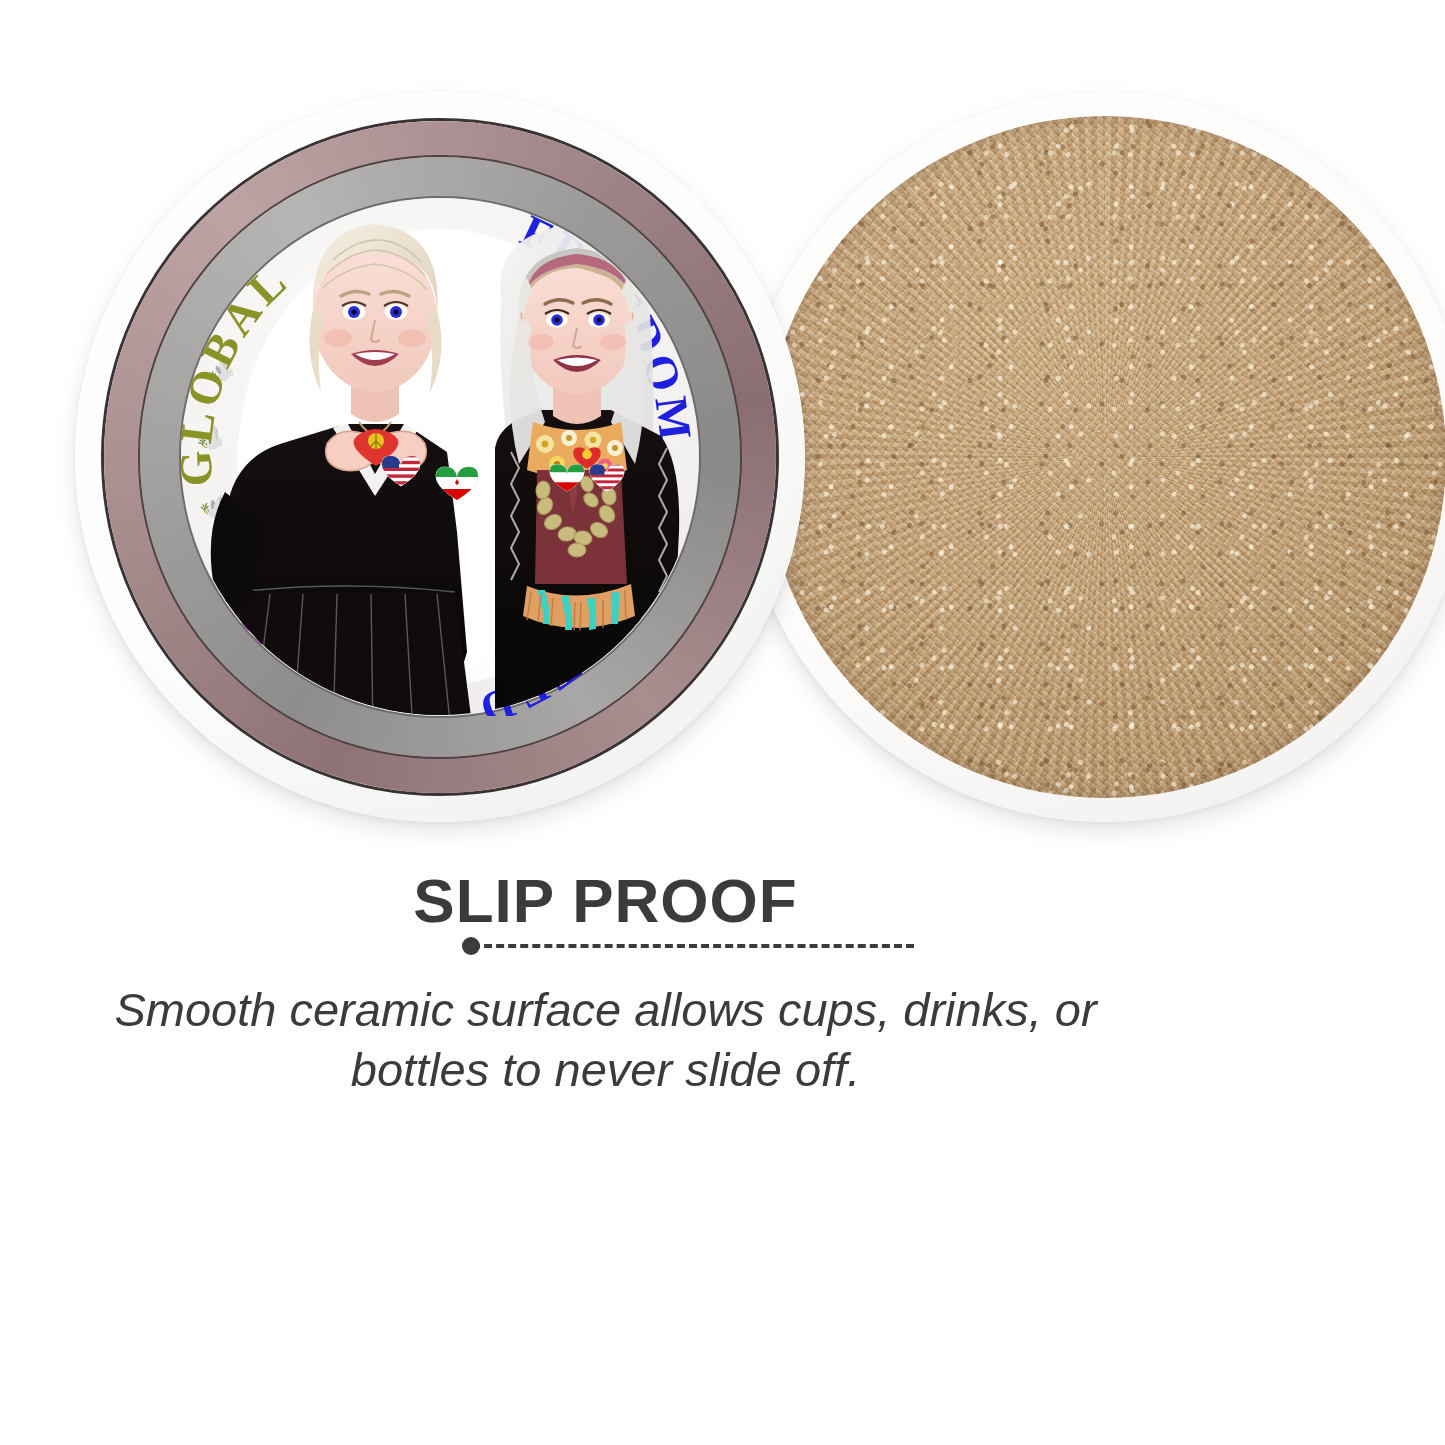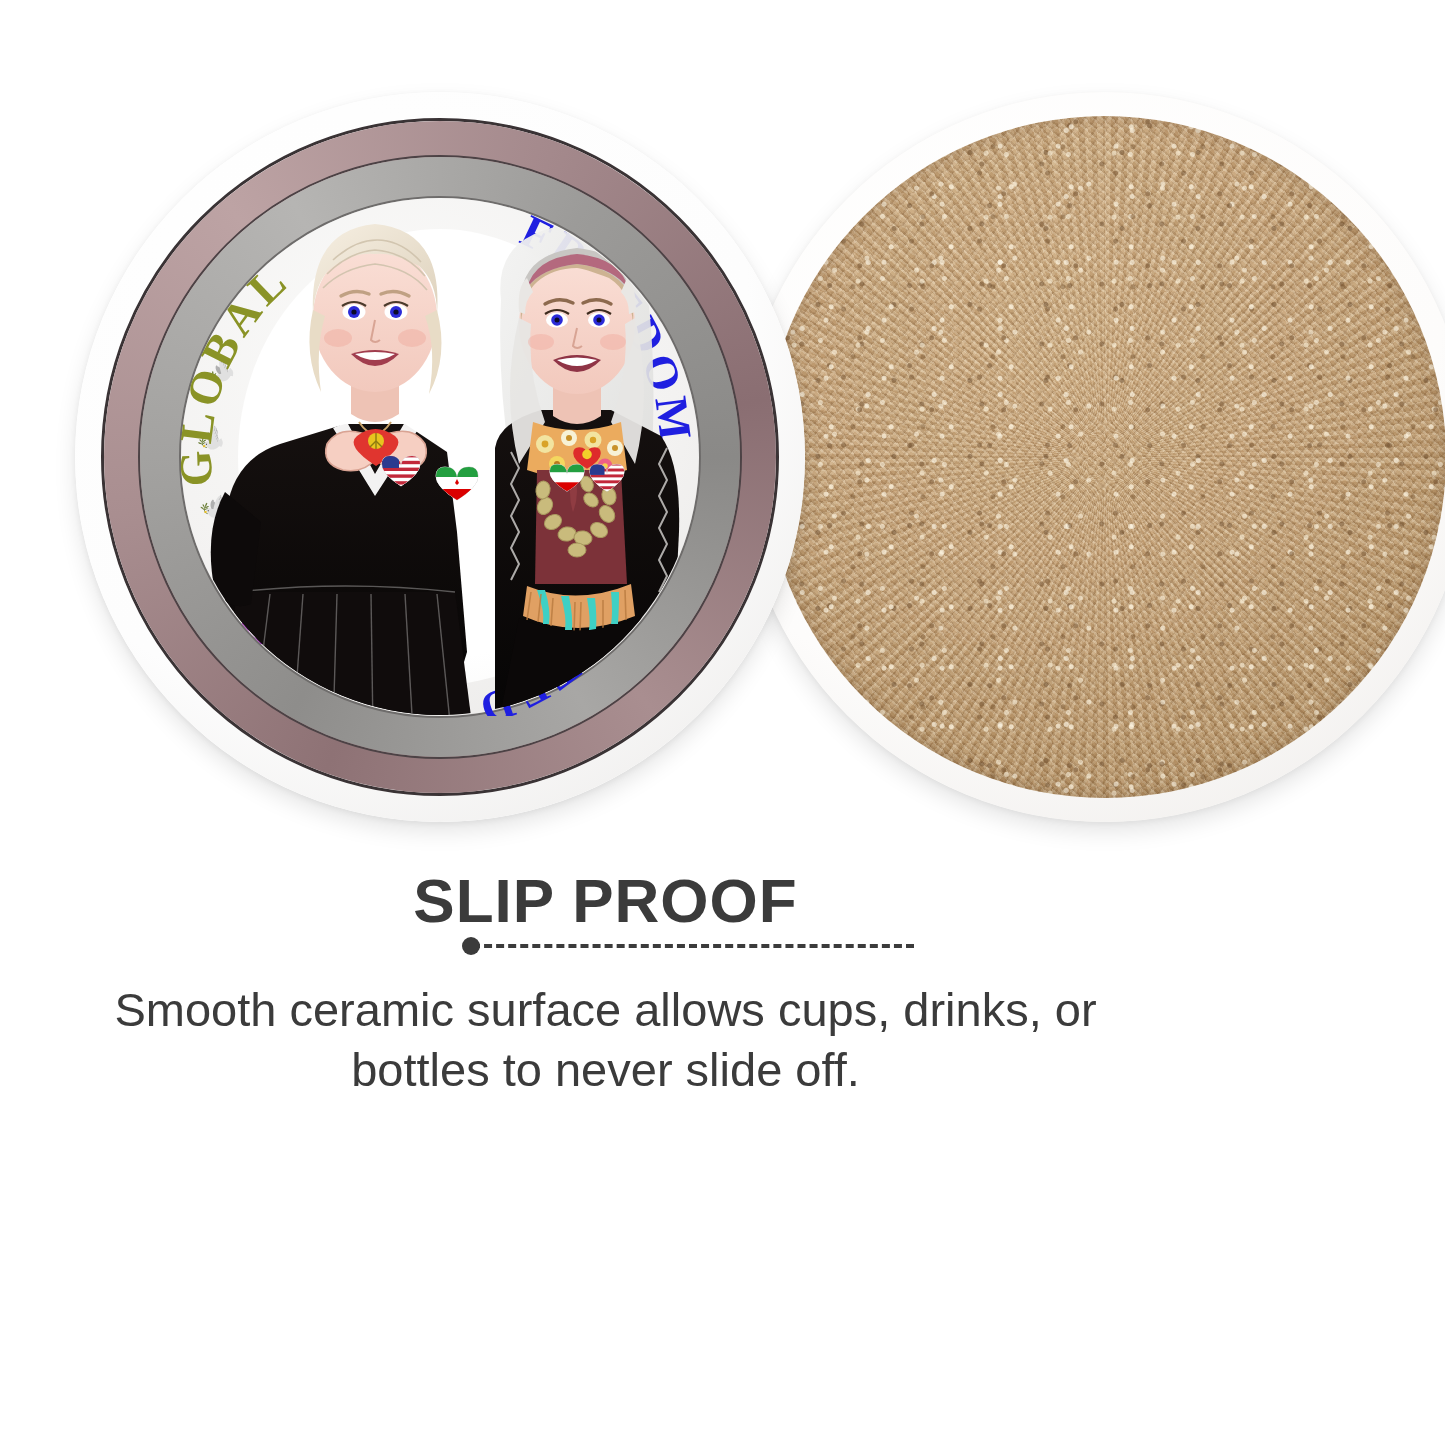--- a/index.html
+++ b/index.html
@@ -131,21 +131,21 @@
     position:absolute; top:12px; height:0;
     border-top:4px dashed #3b3b3b;
   }
   .feat-rule .dot {
     position:absolute; top:5px; width:18px; height:18px; border-radius:50%;
     background:#3b3b3b;
   }
   .feat-desc {
     font-family:"Liberation Sans", sans-serif;
     font-size:47px; color:#3b3b3b; line-height:1.28;
-    max-width:1130px; margin:0 auto;
+    max-width:1130px; margin:0 auto;font-style:italic;
   }
 
   
   #slip-proof { margin-top:10px; }
   #slip-proof .feat-rule .dash { left:472px; right:297px; }
   #slip-proof .feat-rule .dot  { left:462px; }
   #slip-proof .feat-desc { margin-top:22px; }
 
   
   #cork-backing { margin-top:100px; }

